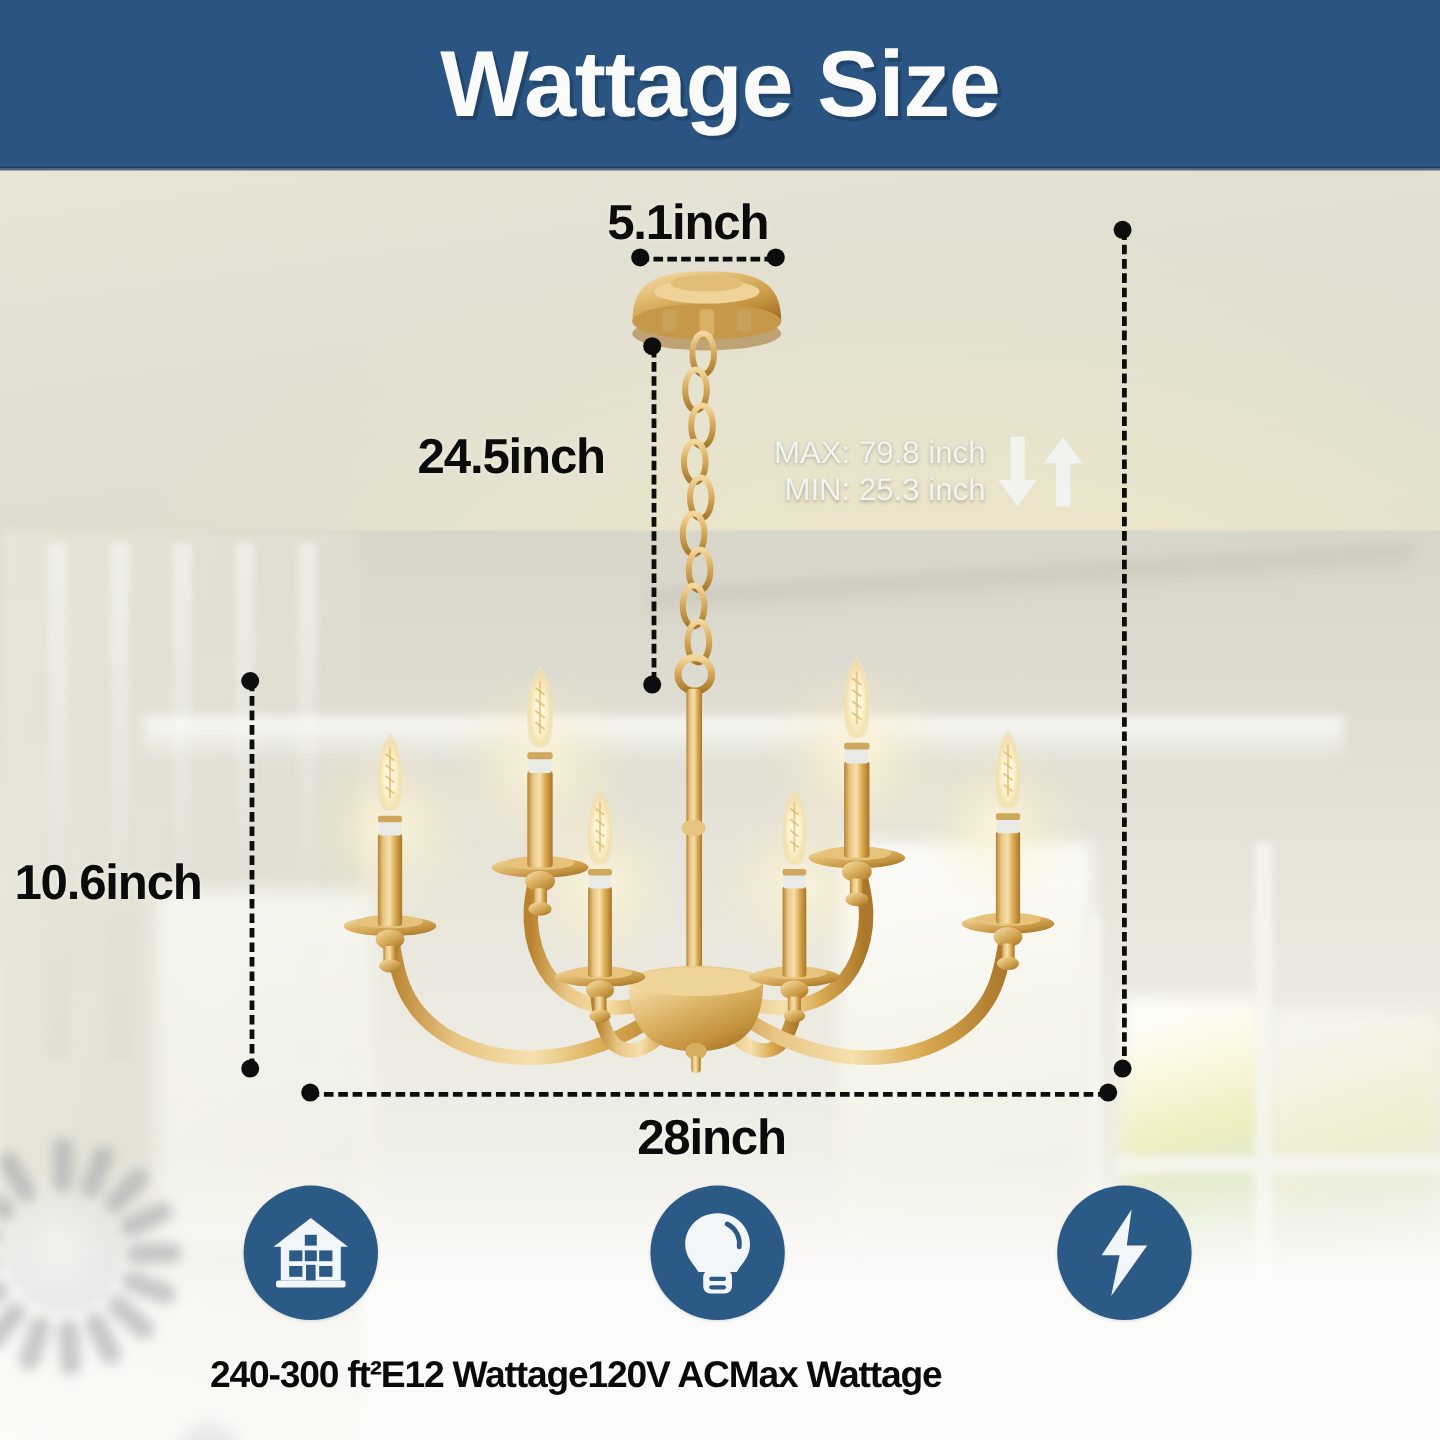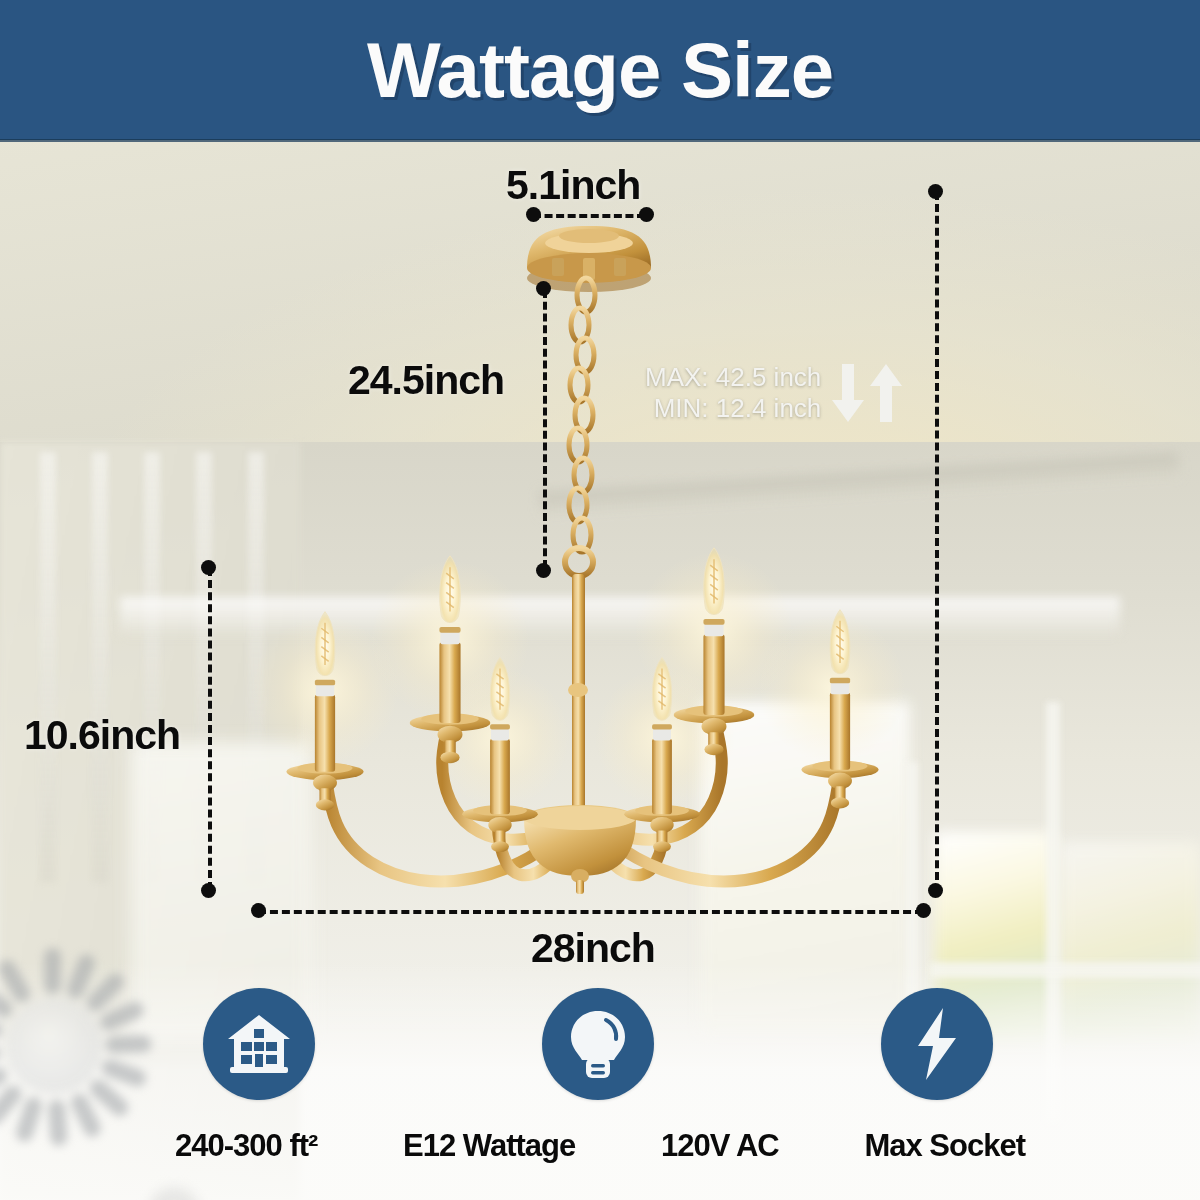--- a/index.html
+++ b/index.html
@@ -132,21 +132,21 @@
   .dot{
     position:absolute;width:15px;height:15px;border-radius:50%;background:#0d0d0d;
   }
   .mlabel{
     position:absolute;color:#0b0b0b;font-weight:bold;white-space:nowrap;
     font-family:"Liberation Sans", sans-serif;
     text-shadow:0 0 5px rgba(255,255,255,.45);
   }
   #label-51{left:506px;top:162px;font-size:41px;letter-spacing:-1px;}
   #label-245{left:348px;top:357px;font-size:41px;letter-spacing:-1px;}
-  #label-106{left:12px;top:712px;font-size:41px;letter-spacing:-1px;margin-left:12px;}
+  #label-106{left:12px;top:712px;font-size:41px;letter-spacing:-1px;}
   #label-28{left:531px;top:925px;font-size:41px;letter-spacing:-1px;}
 
   
   .ha{
     position:absolute;left:645px;top:358px;z-index:30;
     font-family:"Liberation Sans", sans-serif;
   }
   .ha-title{
     font-size:36px;font-weight:bold;color:#ffffff;letter-spacing:-.5px;
     text-shadow:0 1px 4px rgba(90,90,80,.5);
@@ -172,21 +172,21 @@
     background:#2b5a87;
     display:flex;align-items:center;justify-content:center;
     box-shadow:0 1px 3px rgba(0,0,0,.12);
   }
   .badge-40w{
     color:#ffffff;font-size:42px;font-weight:bold;letter-spacing:-1.5px;
     font-family:"Liberation Sans", sans-serif;
   }
   .caption-row{
     position:absolute;left:175px;top:140px;width:850px;
-    display:flex;justify-content:space-between;align-items:baseline;
+    display:flex;align-items:baseline;
   }
   .caption{
     color:#0a0a0a;font-size:31px;font-weight:bold;letter-spacing:-1px;
     white-space:nowrap;font-family:"Liberation Sans", sans-serif;
     text-shadow:0 0 4px rgba(255,255,255,.5);
   }
 </style>
 </head>
 <body>
 
@@ -392,22 +392,22 @@
 
     <div class="dash-h" style="left:258px;top:910px;width:665px;"></div>
     <div class="dot" style="left:251px;top:903px;"></div>
     <div class="dot" style="left:916px;top:903px;"></div>
     <div class="mlabel" id="label-28">28inch</div>
   </div>
 
   <div class="ha">
     <div class="ha-rows">
       <div class="ha-lines">
-        <div>MAX: 42.5 inch</div>
-        <div>MIN: 12.4 inch</div>
+        <div>MAX: 79.8 inch</div>
+        <div>MIN: 25.3 inch</div>
       </div>
       <div class="ha-arrows">
         <svg width="34" height="62" viewBox="0 0 34 62">
           <path d="M11,2 H23 V38 H33 L17,60 L1,38 H11 Z" fill="#f2f2ee"></path>
         </svg>
         <svg width="34" height="62" viewBox="0 0 34 62">
           <path d="M17,2 L33,24 H23 V60 H11 V24 H1 Z" fill="#f2f2ee"></path>
         </svg>
       </div>
     </div>
@@ -446,21 +446,21 @@
         </svg>
       </div>
 
 
     </div>
 
     <div class="caption-row">
       <div class="caption">240-300 ft²</div>
       <div class="caption">E12 Wattage</div>
       <div class="caption">120V AC</div>
-      <div class="caption">Max Socket</div>
+      <div class="caption">Max Wattage</div>
     </div>
   </div>
 
   <div class="header-band">
     <div class="header-title">Wattage Size</div>
   </div>
   <div class="header-rule"></div>
 
 </div>
 

